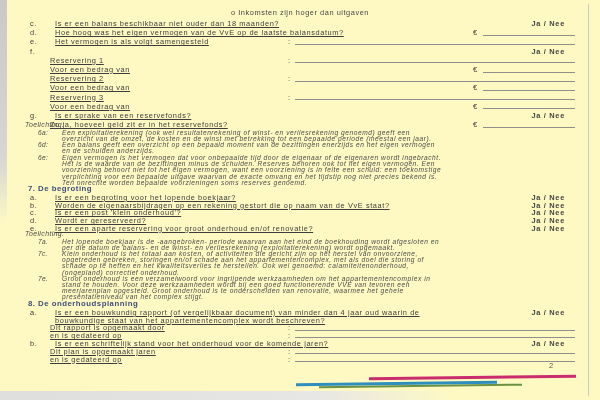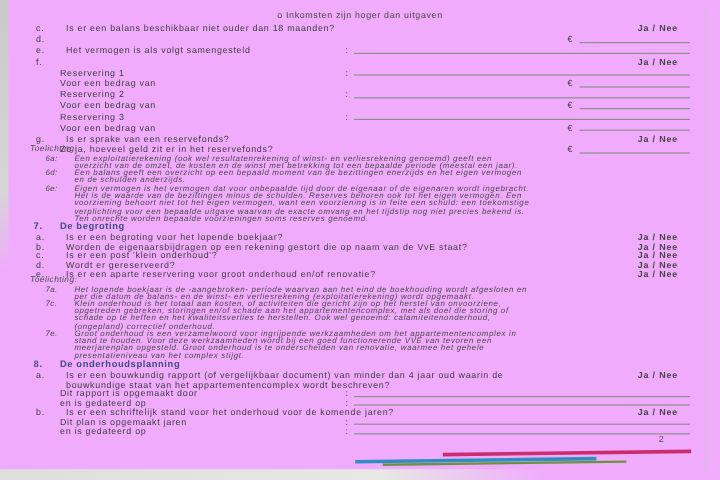--- a/index.html
+++ b/index.html
@@ -1,34 +1,34 @@
 <!DOCTYPE html>
 <html><head>
 <meta charset="utf-8">
 <style>
   html,body { margin:0; padding:0; background:#ffffff; }
   .page {
     position:relative; width:600px; height:400px;
-    background:#f0abfc; overflow:hidden;
+    background:#fef9c3; overflow:hidden;
     font-family:"Liberation Sans","DejaVu Sans",sans-serif;
     color:#3d3d3d;
   }
   .content { position:absolute; left:22px; top:0; width:556px; }
   .block { position:absolute; left:0; width:556px; }
 
   
   .intro { text-align:center; font-size:7.4px; letter-spacing:0.55px; color:#474747; }
 
   
   .q-row { position:relative; height:9.2px; line-height:9.2px; font-size:7.4px; letter-spacing:0.6px; white-space:nowrap; }
   .q-row.tight  { height:7.7px; line-height:7.7px; }
   .q-row.tight8 { height:7.8px; line-height:7.8px; }
   .q-row.wrap   { height:15.4px; line-height:7.5px; }
   .q-letter { position:absolute; left:8px; }
-  .q-text   { position:absolute; left:33px; }
+  .q-text   { position:absolute; left:33px;text-decoration:underline; }
   .q-row.indent .q-text { left:28px; }
   .q-line { line-height:7.5px; }
   .janee { position:absolute; right:13px; top:0; letter-spacing:0.7px; color:#454545;font-weight:bold; }
   .euro-sign { position:absolute; left:451px; }
   .colon { position:absolute; left:266px; }
   .fill-line { position:absolute; bottom:1.5px; height:0; border-bottom:1px solid #8f8f8d; }
   .amount-line { left:461px; width:92px; }
   .long-line { left:273px; width:280px; }
 
   
@@ -36,21 +36,21 @@
   .notes { margin-top:1px; }
   .note { position:relative; font-style:italic; color:#4a4a4a; }
   .note-ref { position:absolute; left:16px; top:0; font-size:6.6px; line-height:6.3px; letter-spacing:0.3px; }
   .note-lines { margin-left:40px; }
   .note-line { font-size:6.6px; line-height:6.3px; letter-spacing:0.55px; white-space:nowrap; }
   #toel7 .note-line, #toel7 .note-ref { line-height:6.2px; }
 
   
   .sec-head { position:relative; height:8px; line-height:8px; font-size:7.8px; font-weight:bold; letter-spacing:0.5px; color:#3f4d7d; }
   .sec-num { position:absolute; left:6px; }
-  .sec-title { position:absolute; left:28px; }
+  .sec-title { position:absolute; left:16px; }
   .sec-rows { margin-top:1px; }
 
   
   .page-number { position:absolute; left:549px; top:361px; font-size:7.5px; color:#555; }
   .bar { position:absolute; transform:rotate(-0.75deg); }
   #bar-green { left:319px; top:384.6px; width:203px; height:2.4px; background:#6b9142; z-index:1; }
   #bar-blue  { left:296px; top:382px;   width:201px; height:3px;   background:#2e8fbe; z-index:2; }
   #bar-pink  { left:369px; top:375.5px; width:207px; height:2.6px; background:#c92d6e; z-index:3; }
 
   
@@ -73,20 +73,21 @@
     <div class="block intro" style="top:8px">o Inkomsten zijn hoger dan uitgaven</div>
 
     <div class="block" style="top:19px">
         <div class="q-row">
           <span class="q-letter">c.</span>
           <span class="q-text">Is er een balans beschikbaar niet ouder dan 18 maanden?</span>
           <span class="janee">Ja / Nee</span>
         </div>
         <div class="q-row">
           <span class="q-letter">d.</span>
+          <span class="q-text">Hoe hoog was het eigen vermogen van de VvE op de laatste balansdatum?</span>
           <span class="euro-sign">€</span>
           <span class="fill-line amount-line"></span>
         </div>
         <div class="q-row">
           <span class="q-letter">e.</span>
           <span class="q-text">Het vermogen is als volgt samengesteld</span>
           <span class="colon">:</span>
           <span class="fill-line long-line"></span>
         </div>
         <div class="q-row">

